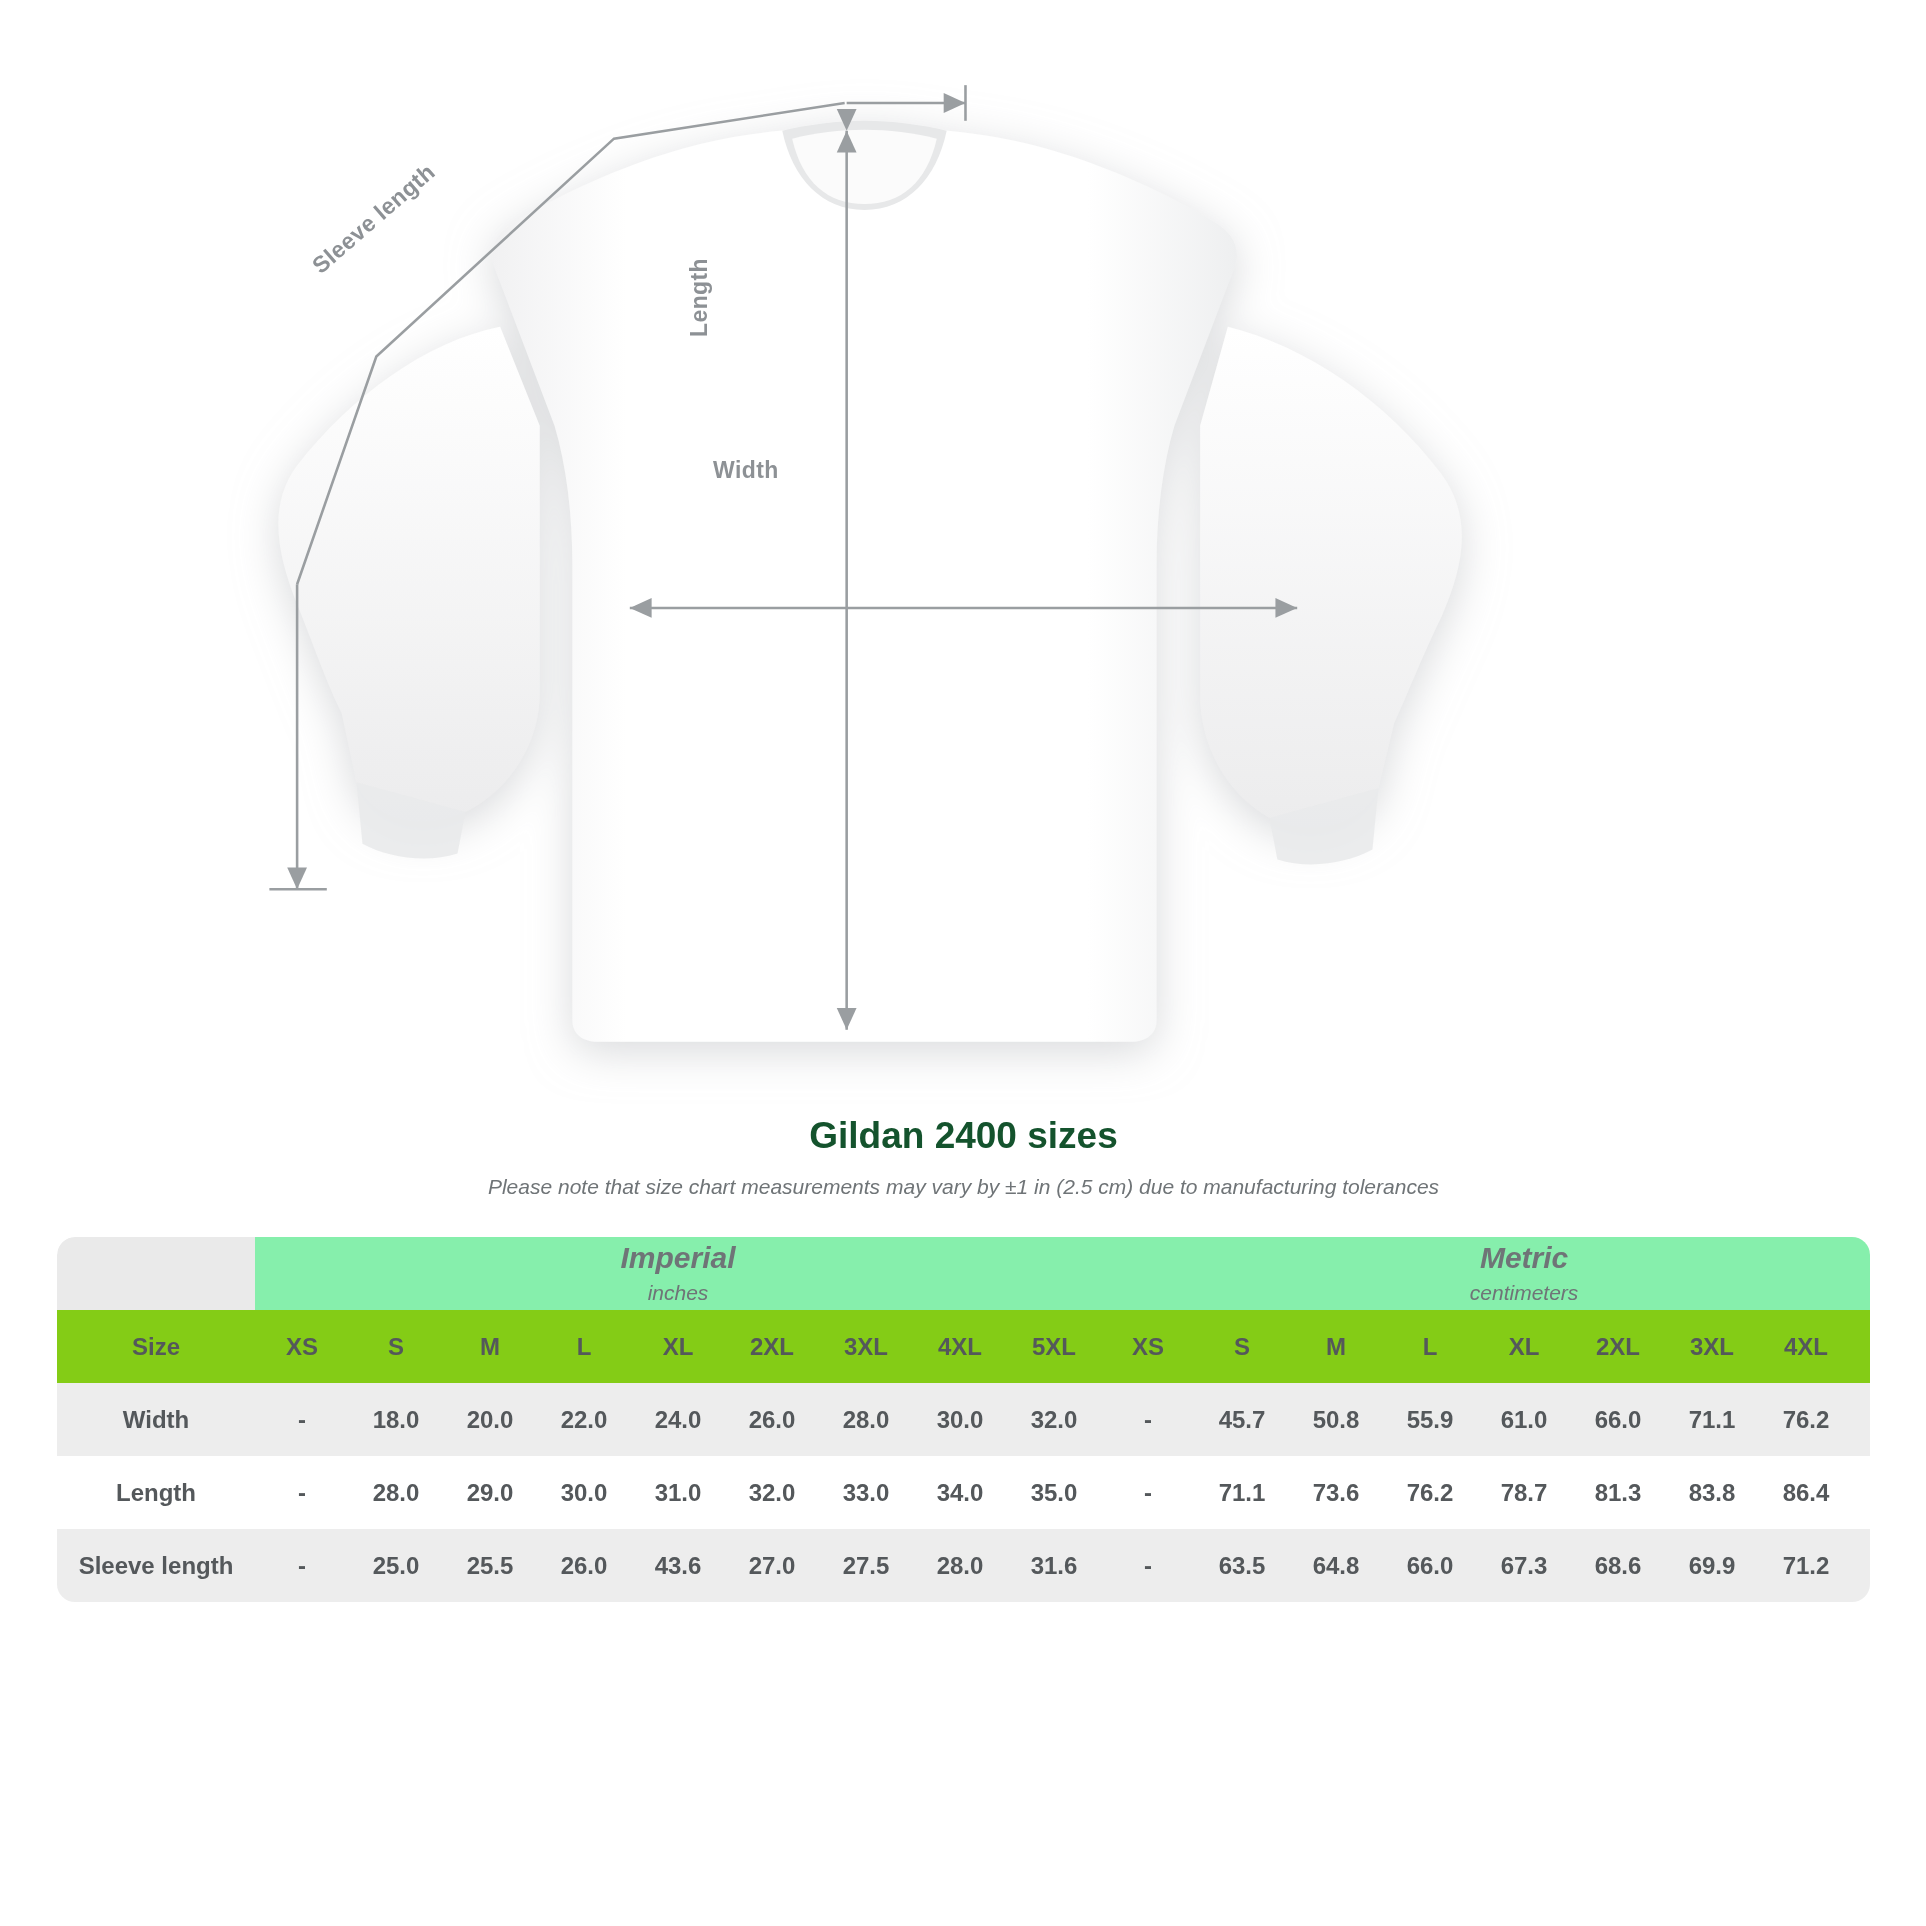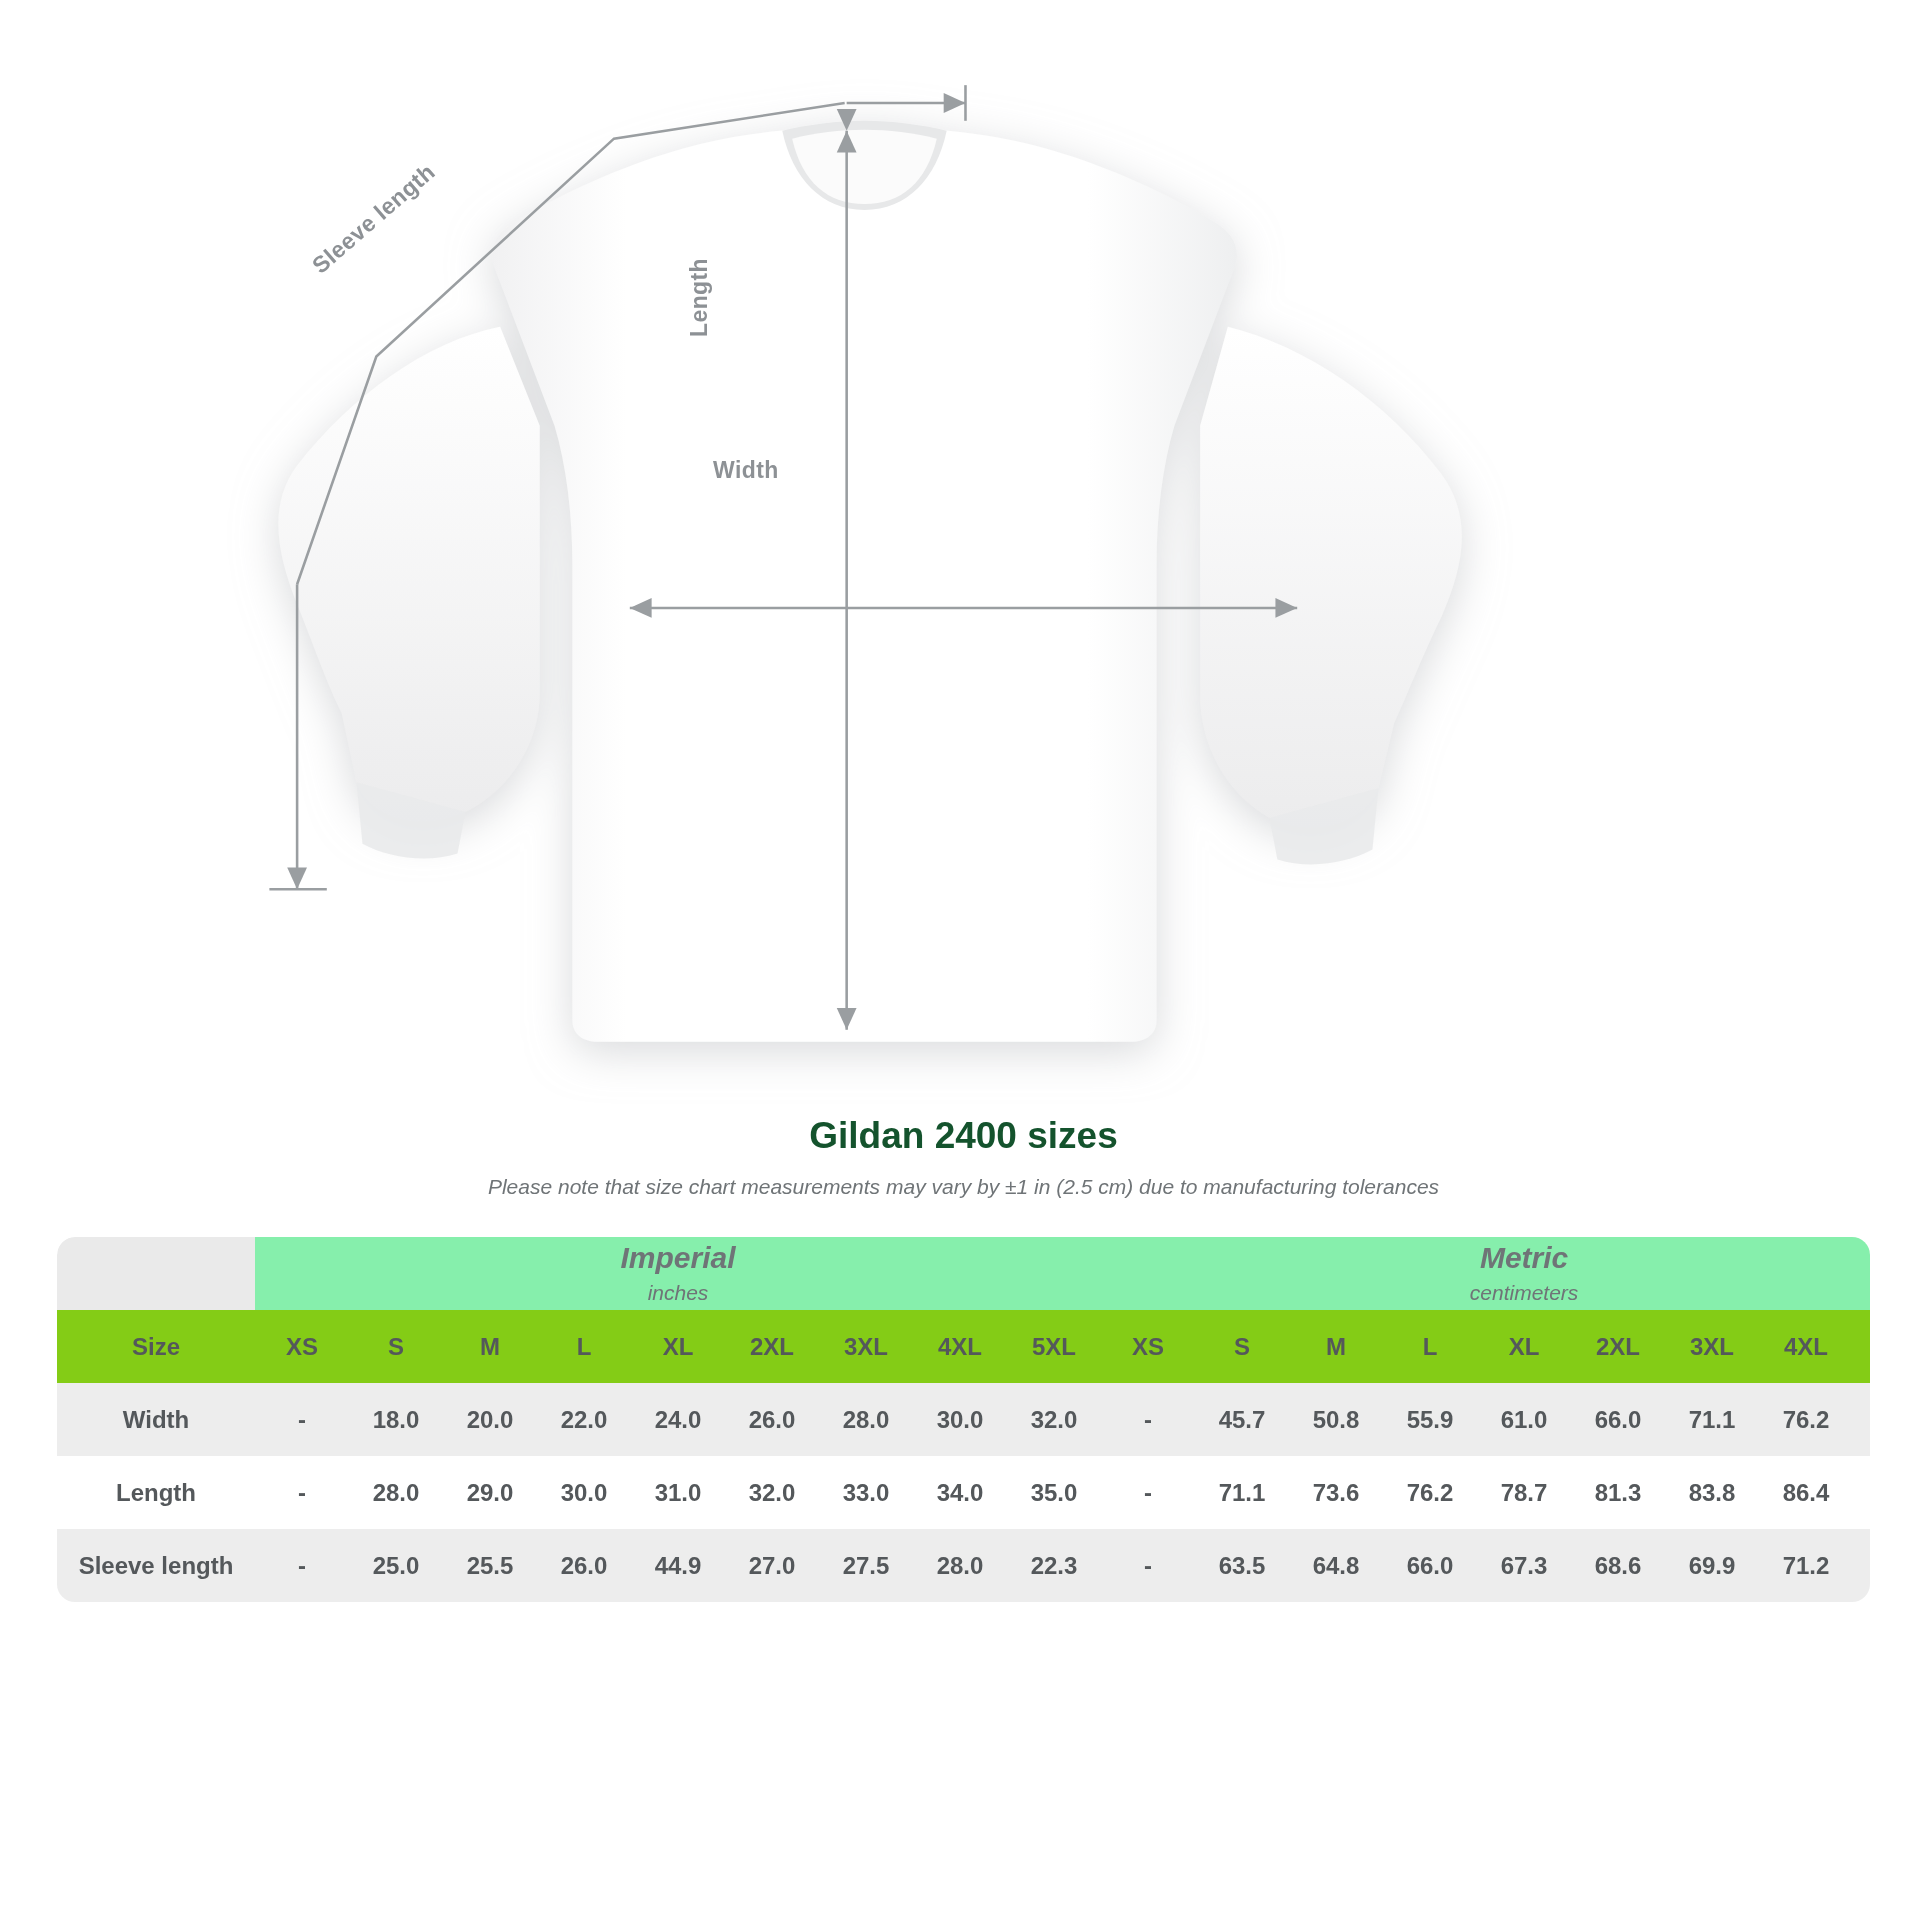--- a/index.html
+++ b/index.html
@@ -331,25 +331,25 @@
           <td>86.4</td>
           <td>88.9</td>
         </tr>
 
         <tr class="row-shade">
           <td class="rowlabel">Sleeve length</td>
           <td>-</td>
           <td>25.0</td>
           <td>25.5</td>
           <td>26.0</td>
-          <td>44.9</td>
+          <td>43.6</td>
           <td>27.0</td>
           <td>27.5</td>
           <td>28.0</td>
-          <td>22.3</td>
+          <td>31.6</td>
           <td>-</td>
           <td>63.5</td>
           <td>64.8</td>
           <td>66.0</td>
           <td>67.3</td>
           <td>68.6</td>
           <td>69.9</td>
           <td>71.2</td>
           <td>72.5</td>
         </tr>

